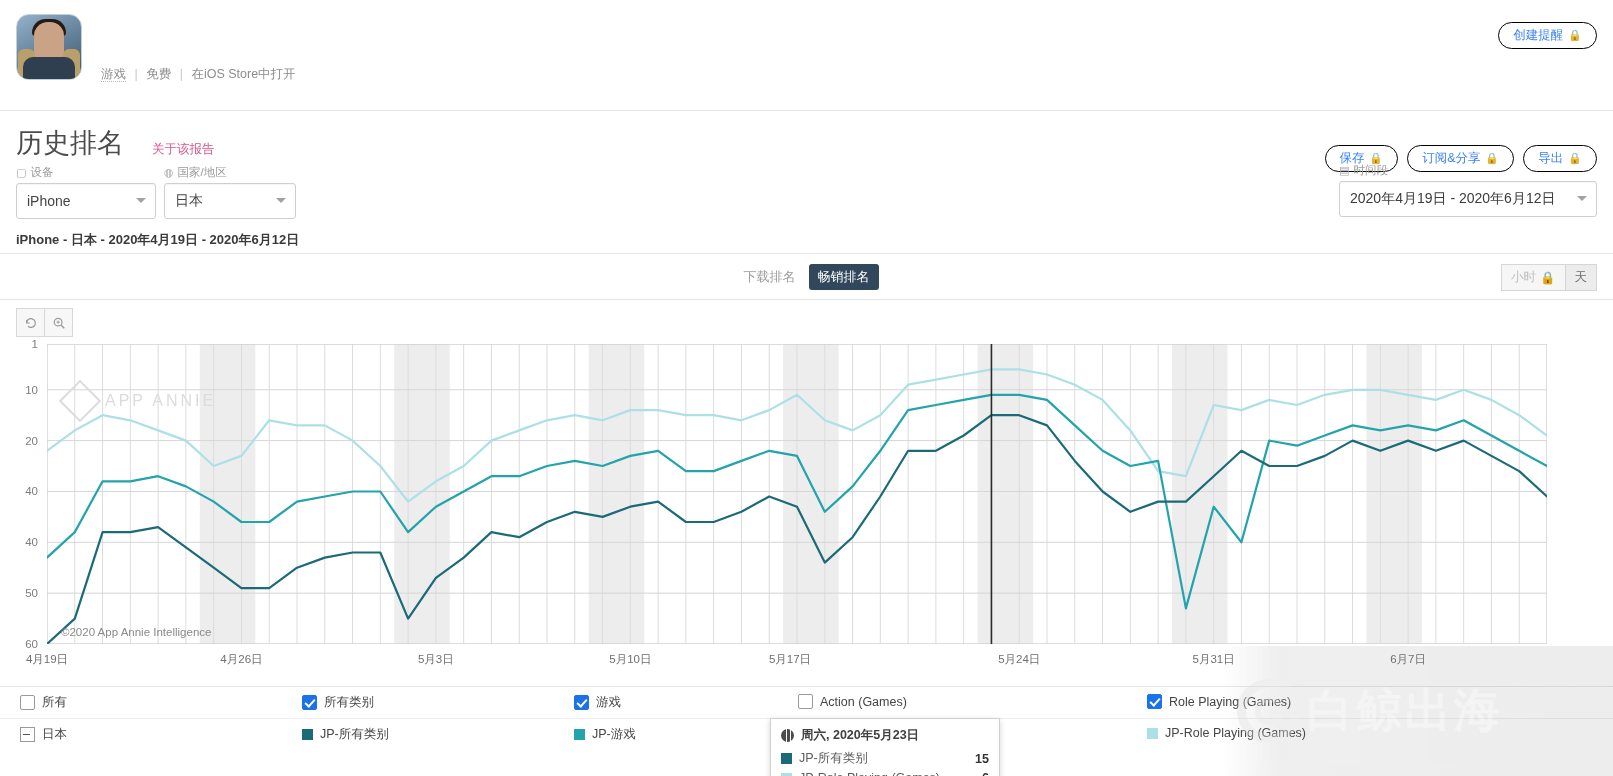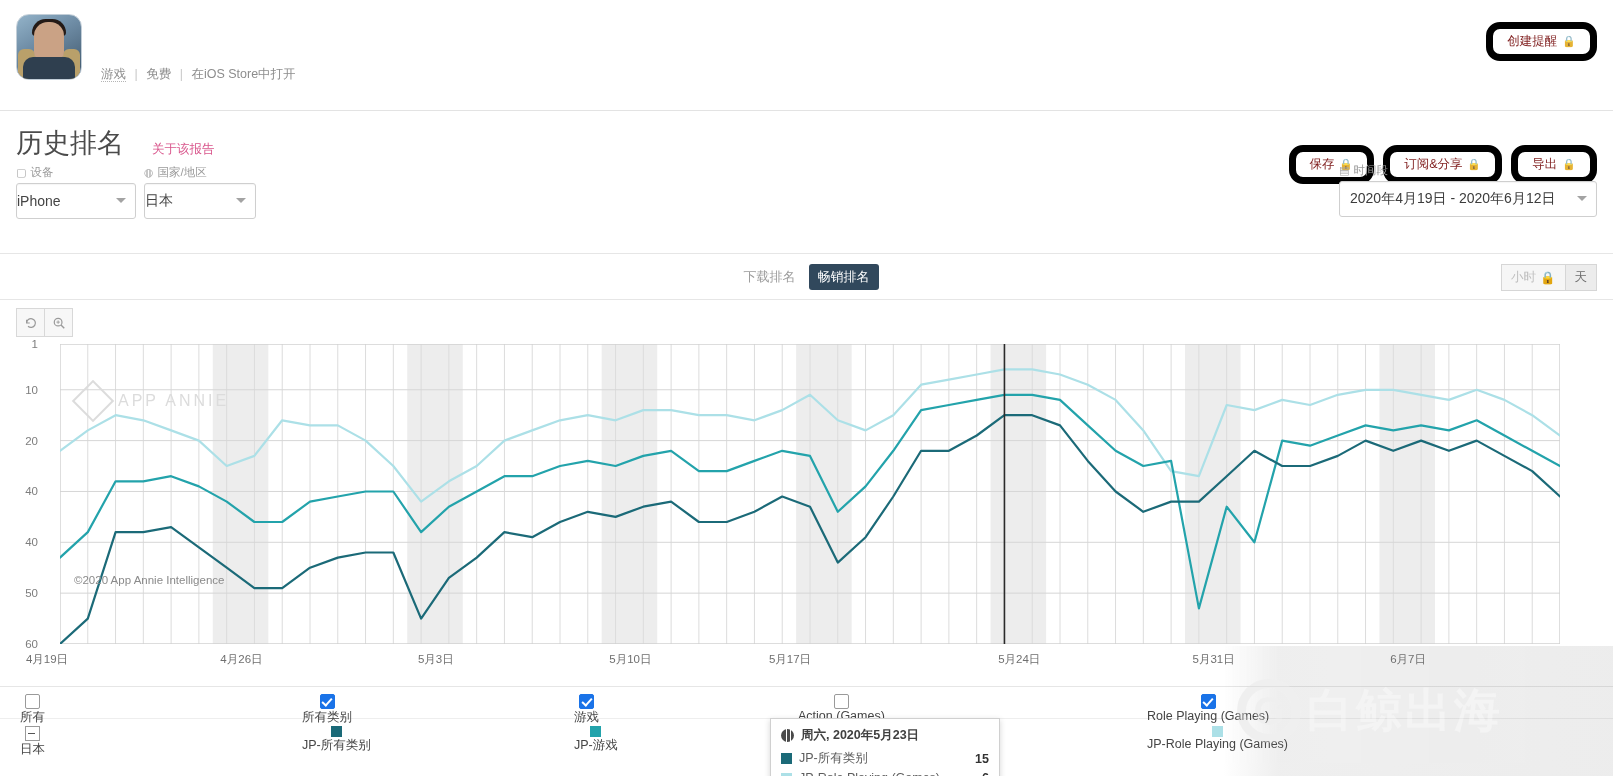--- a/index.html
+++ b/index.html
@@ -31,38 +31,38 @@
   }
   .app-icon .sh-l{position:absolute;left:1px;top:34px;width:17px;height:30px;background:#b9a06a;border-radius:6px;}
   .app-icon .sh-r{position:absolute;right:1px;top:34px;width:17px;height:30px;background:#b9a06a;border-radius:6px;}
   .app-title{position:absolute;left:101px;top:18px;font-size:31px;color:#3c3c3c;letter-spacing:1px;}
   .app-meta{position:absolute;left:101px;top:66px;font-size:12.5px;color:#8d8d8d;}
   .app-meta .dotted{border-bottom:1px dotted #b5b5b5;}
   .app-meta .sep{color:#c9c9c9;margin:0 5px;}
 
   .pill{
     display:inline-flex;align-items:center;gap:5px;
-    border:7px solid #000000;color:#7f1d1d;background:#fff;
+    border:1px solid #000000;color:#3b82f6;background:#fff;
     border-radius:14px;font-size:12.5px;padding:4px 14px;cursor:pointer;white-space:nowrap;
   }
   .pill .lock{font-size:11px;opacity:.85;}
   #create-alert{position:absolute;right:16px;top:22px;}
 
   
   .report{position:relative;padding:0 16px;}
   .report-title{position:absolute;left:16px;top:14px;font-size:27px;color:#4b4b4b;font-weight:400;}
   .about-link{position:absolute;left:152px;top:30px;font-size:12.5px;color:#d9568c;cursor:pointer;}
   .report-actions{position:absolute;right:16px;top:112px;display:flex;gap:9px;margin-top:16px;}
 
   .filters{position:absolute;left:16px;top:54px;display:flex;gap:8px;}
   .field-label{font-size:11.5px;color:#9a9a9a;margin-bottom:3px;display:flex;align-items:center;gap:4px;}
   .glyph{font-size:11px;color:#a8a8a8;}
   .select{
     position:relative;width:118px;height:34px;border:1px solid #cfcfcf;border-radius:3px;
-    background:#fff;display:flex;align-items:center;padding:0 0;font-size:14px;color:#444;
+    background:#fff;display:flex;align-items:center;padding:0 10px;font-size:14px;color:#444;
     box-shadow:inset 0 1px 1px rgba(0,0,0,.04);cursor:pointer;
   }
   .select.wide{width:110px;}
   .caret{position:absolute;right:9px;top:14px;border-left:5px solid transparent;border-right:5px solid transparent;border-top:5px solid #a3a3a3;}
   .subtitle{position:absolute;left:16px;top:120px;font-size:13px;font-weight:bold;color:#3a3a3a;}
 
   .daterange{position:absolute;right:16px;top:52px;}
   .date-select{
     position:relative;width:236px;height:34px;border:1px solid #cfcfcf;border-radius:3px;background:#fff;
     display:flex;align-items:center;padding:0 10px;font-size:14px;color:#3c3c3c;cursor:pointer;
@@ -84,21 +84,21 @@
   .unit.on{background:#ececec;color:#6c6c6c;border-left:none;}
 
   
   .chart-wrap{position:absolute;left:0;top:300px;width:1613px;height:385px;}
   .chart-tools{position:absolute;left:16px;top:8px;display:flex;}
   .tool{
     width:27px;height:27px;border:1px solid #d8d8d8;background:#f7f7f7;display:flex;
     align-items:center;justify-content:center;color:#9a9a9a;cursor:pointer;
   }
   .tool + .tool{border-left:none;}
-  .plot{position:absolute;left:60px;top:44px;width:1500px;height:248px;}
+  .plot{position:absolute;left:47px;top:44px;width:1500px;height:300px;}
   .yaxis{position:absolute;left:0;top:44px;width:44px;height:312px;}
   .ytick{position:absolute;right:6px;font-size:11.5px;color:#7d7d7d;transform:translateY(-50%);}
   .xaxis{position:absolute;left:47px;top:352px;width:1500px;height:24px;}
   .xtick{position:absolute;font-size:11.5px;color:#6f6f6f;transform:translateX(-50%);}
   .watermark{
     position:absolute;left:18px;top:42px;display:flex;align-items:center;gap:10px;
     color:#dcdcdc;font-size:16px;letter-spacing:3px;pointer-events:none;
   }
   .wm-diamond{width:26px;height:26px;border:2px solid #dcdcdc;transform:rotate(45deg);}
   .copyright{position:absolute;left:14px;bottom:6px;font-size:11.5px;color:#8a8a8a;}
@@ -115,21 +115,21 @@
   .globe:after{content:"";position:absolute;left:5px;top:0;width:3px;height:13px;border-left:1px solid #fff;border-right:1px solid #fff;}
   .tt-row{display:flex;align-items:center;margin:4px 0;color:#5d5d5d;}
   .tt-sw{width:11px;height:11px;margin-right:7px;flex:0 0 auto;}
   .tt-name{flex:1;white-space:nowrap;}
   .tt-val{font-weight:bold;color:#333;margin-left:6px;}
 
   
   .legend{position:absolute;left:0;top:686px;width:1613px;height:90px;border-top:1px solid #e6e6e6;}
   .legend-row{position:relative;height:31px;}
   .legend-row.r1{border-bottom:1px solid #eee;}
-  .lcell{position:absolute;top:7px;display:flex;align-items:center;font-size:12.5px;color:#454545;flex-direction:column;}
+  .lcell{position:absolute;top:7px;display:flex;align-items:center;gap:7px;font-size:12.5px;color:#454545;}
   .cb{
     width:13px;height:13px;border:1px solid #9a9a9a;border-radius:2px;background:#fff;flex:0 0 auto;position:relative;
   }
   .cb.checked{background:#1a73e8;border-color:#1a73e8;}
   .cb.checked:after{
     content:"";position:absolute;left:3.5px;top:0.5px;width:4px;height:8px;border:solid #fff;
     border-width:0 2px 2px 0;transform:rotate(42deg);
   }
   .expander{
     width:13px;height:13px;border:1px solid #9a9a9a;background:#fff;position:relative;flex:0 0 auto;
@@ -221,20 +221,21 @@
       <div class="field-label">
         <span class="glyph">▤</span>
         <span>时间段</span>
       </div>
       <div class="date-select">
         <span>2020年4月19日 - 2020年6月12日</span>
         <span class="caret"></span>
       </div>
     </div>
 
+    <div class="subtitle">iPhone - 日本 - 2020年4月19日 - 2020年6月12日</div>
   </div>
 
   <div class="hr" style="top:253px;"></div>
 
   <div class="tabrow">
     <div class="tabs">
       <div class="tab">下载排名</div>
       <div class="tab active">畅销排名</div>
     </div>
     <div class="unit-toggle">

